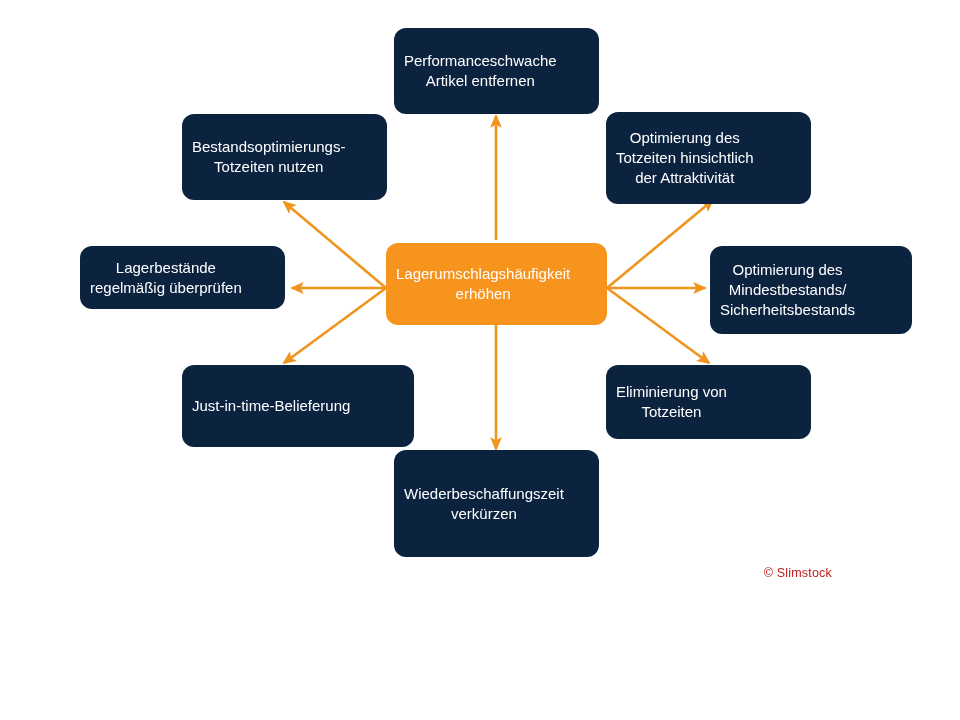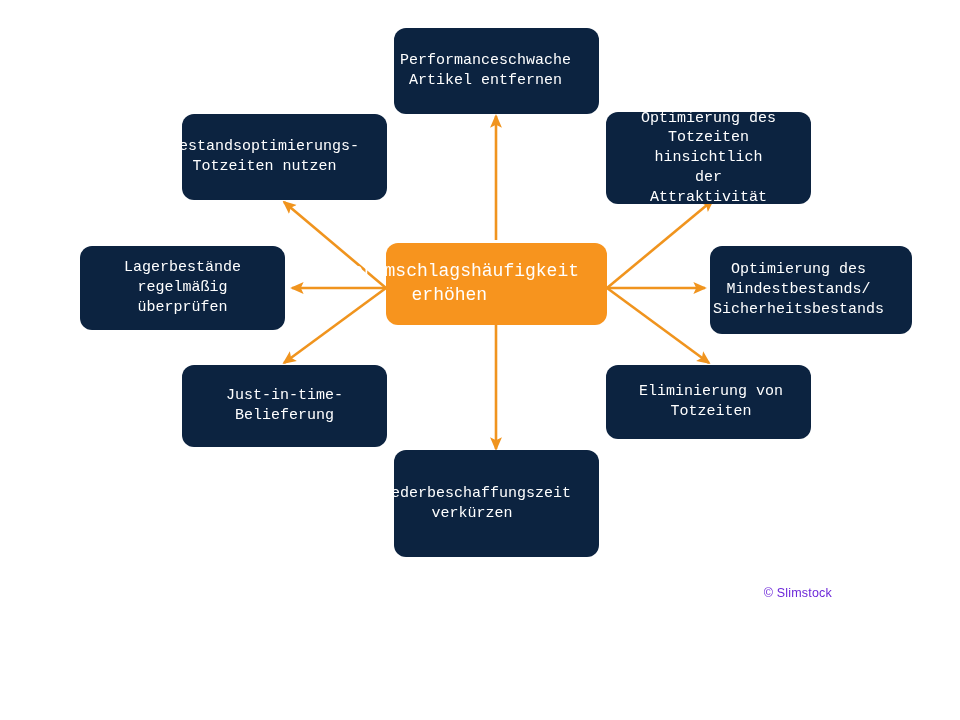--- a/index.html
+++ b/index.html
@@ -25,49 +25,47 @@
     top: 0;
     width: 960px;
     height: 720px;
   }
   .node {
     position: absolute;
     box-sizing: border-box;
     border-radius: 12px;
     display: flex;
     align-items: center;
-    justify-content: flex-end;
+    justify-content: flex-start;
     text-align: center;
     color: #ffffff;
     line-height: 1.32;
-    padding: 6px 28px;
+    padding: 6px 10px;
     z-index: 2;
-    font-family: Liberation Mono, monospace;
   }
   .node-outer {
     background: #0c2340;
     font-size: 15px;
   }
   .node-center {
     background: #f7941e;
-    font-size: 18px;
+    font-size: 15px;
   }
   .node span {
     display: block;
     white-space: pre-line;
   }
   #credit {
     position: absolute;
     right: 128px;
     top: 566px;
     font-size: 12.5px;
-    color: #6d28d9;
+    color: #b91c1c;
     letter-spacing: 0.2px;
     z-index: 2;
-    margin-top: 20px;
   }
 </style>
 </head>
 <body>
 
 <div id="canvas">
 
   <svg id="arrows" viewBox="0 0 960 720">
     <defs>
       <marker id="ah" viewBox="0 0 10 10" refX="8.6" refY="5" markerWidth="5.2" markerHeight="5.2" orient="auto-start-reverse">
@@ -95,32 +93,32 @@
     <span>Bestandsoptimierungs-
 Totzeiten nutzen</span>
   </div>
 
   <div class="node node-outer" style="left:606px; top:112px; width:205px; height:92px;">
     <span>Optimierung des
 Totzeiten hinsichtlich
 der Attraktivität</span>
   </div>
 
-  <div class="node node-outer" style="left:80px; top:246px; width:205px; height:84px;">
+  <div class="node node-outer" style="left:80px; top:246px; width:205px; height:63px;">
     <span>Lagerbestände
 regelmäßig überprüfen</span>
   </div>
 
   <div class="node node-outer" style="left:710px; top:246px; width:202px; height:88px;">
     <span>Optimierung des
 Mindestbestands/
 Sicherheitsbestands</span>
   </div>
 
-  <div class="node node-outer" style="left:182px; top:365px; width:205px; height:82px;">
+  <div class="node node-outer" style="left:182px; top:365px; width:232px; height:82px;">
     <span>Just-in-time-Belieferung</span>
   </div>
 
   <div class="node node-outer" style="left:606px; top:365px; width:205px; height:74px;">
     <span>Eliminierung von
 Totzeiten</span>
   </div>
 
   <div class="node node-outer" style="left:394px; top:450px; width:205px; height:107px;">
     <span>Wiederbeschaffungszeit

